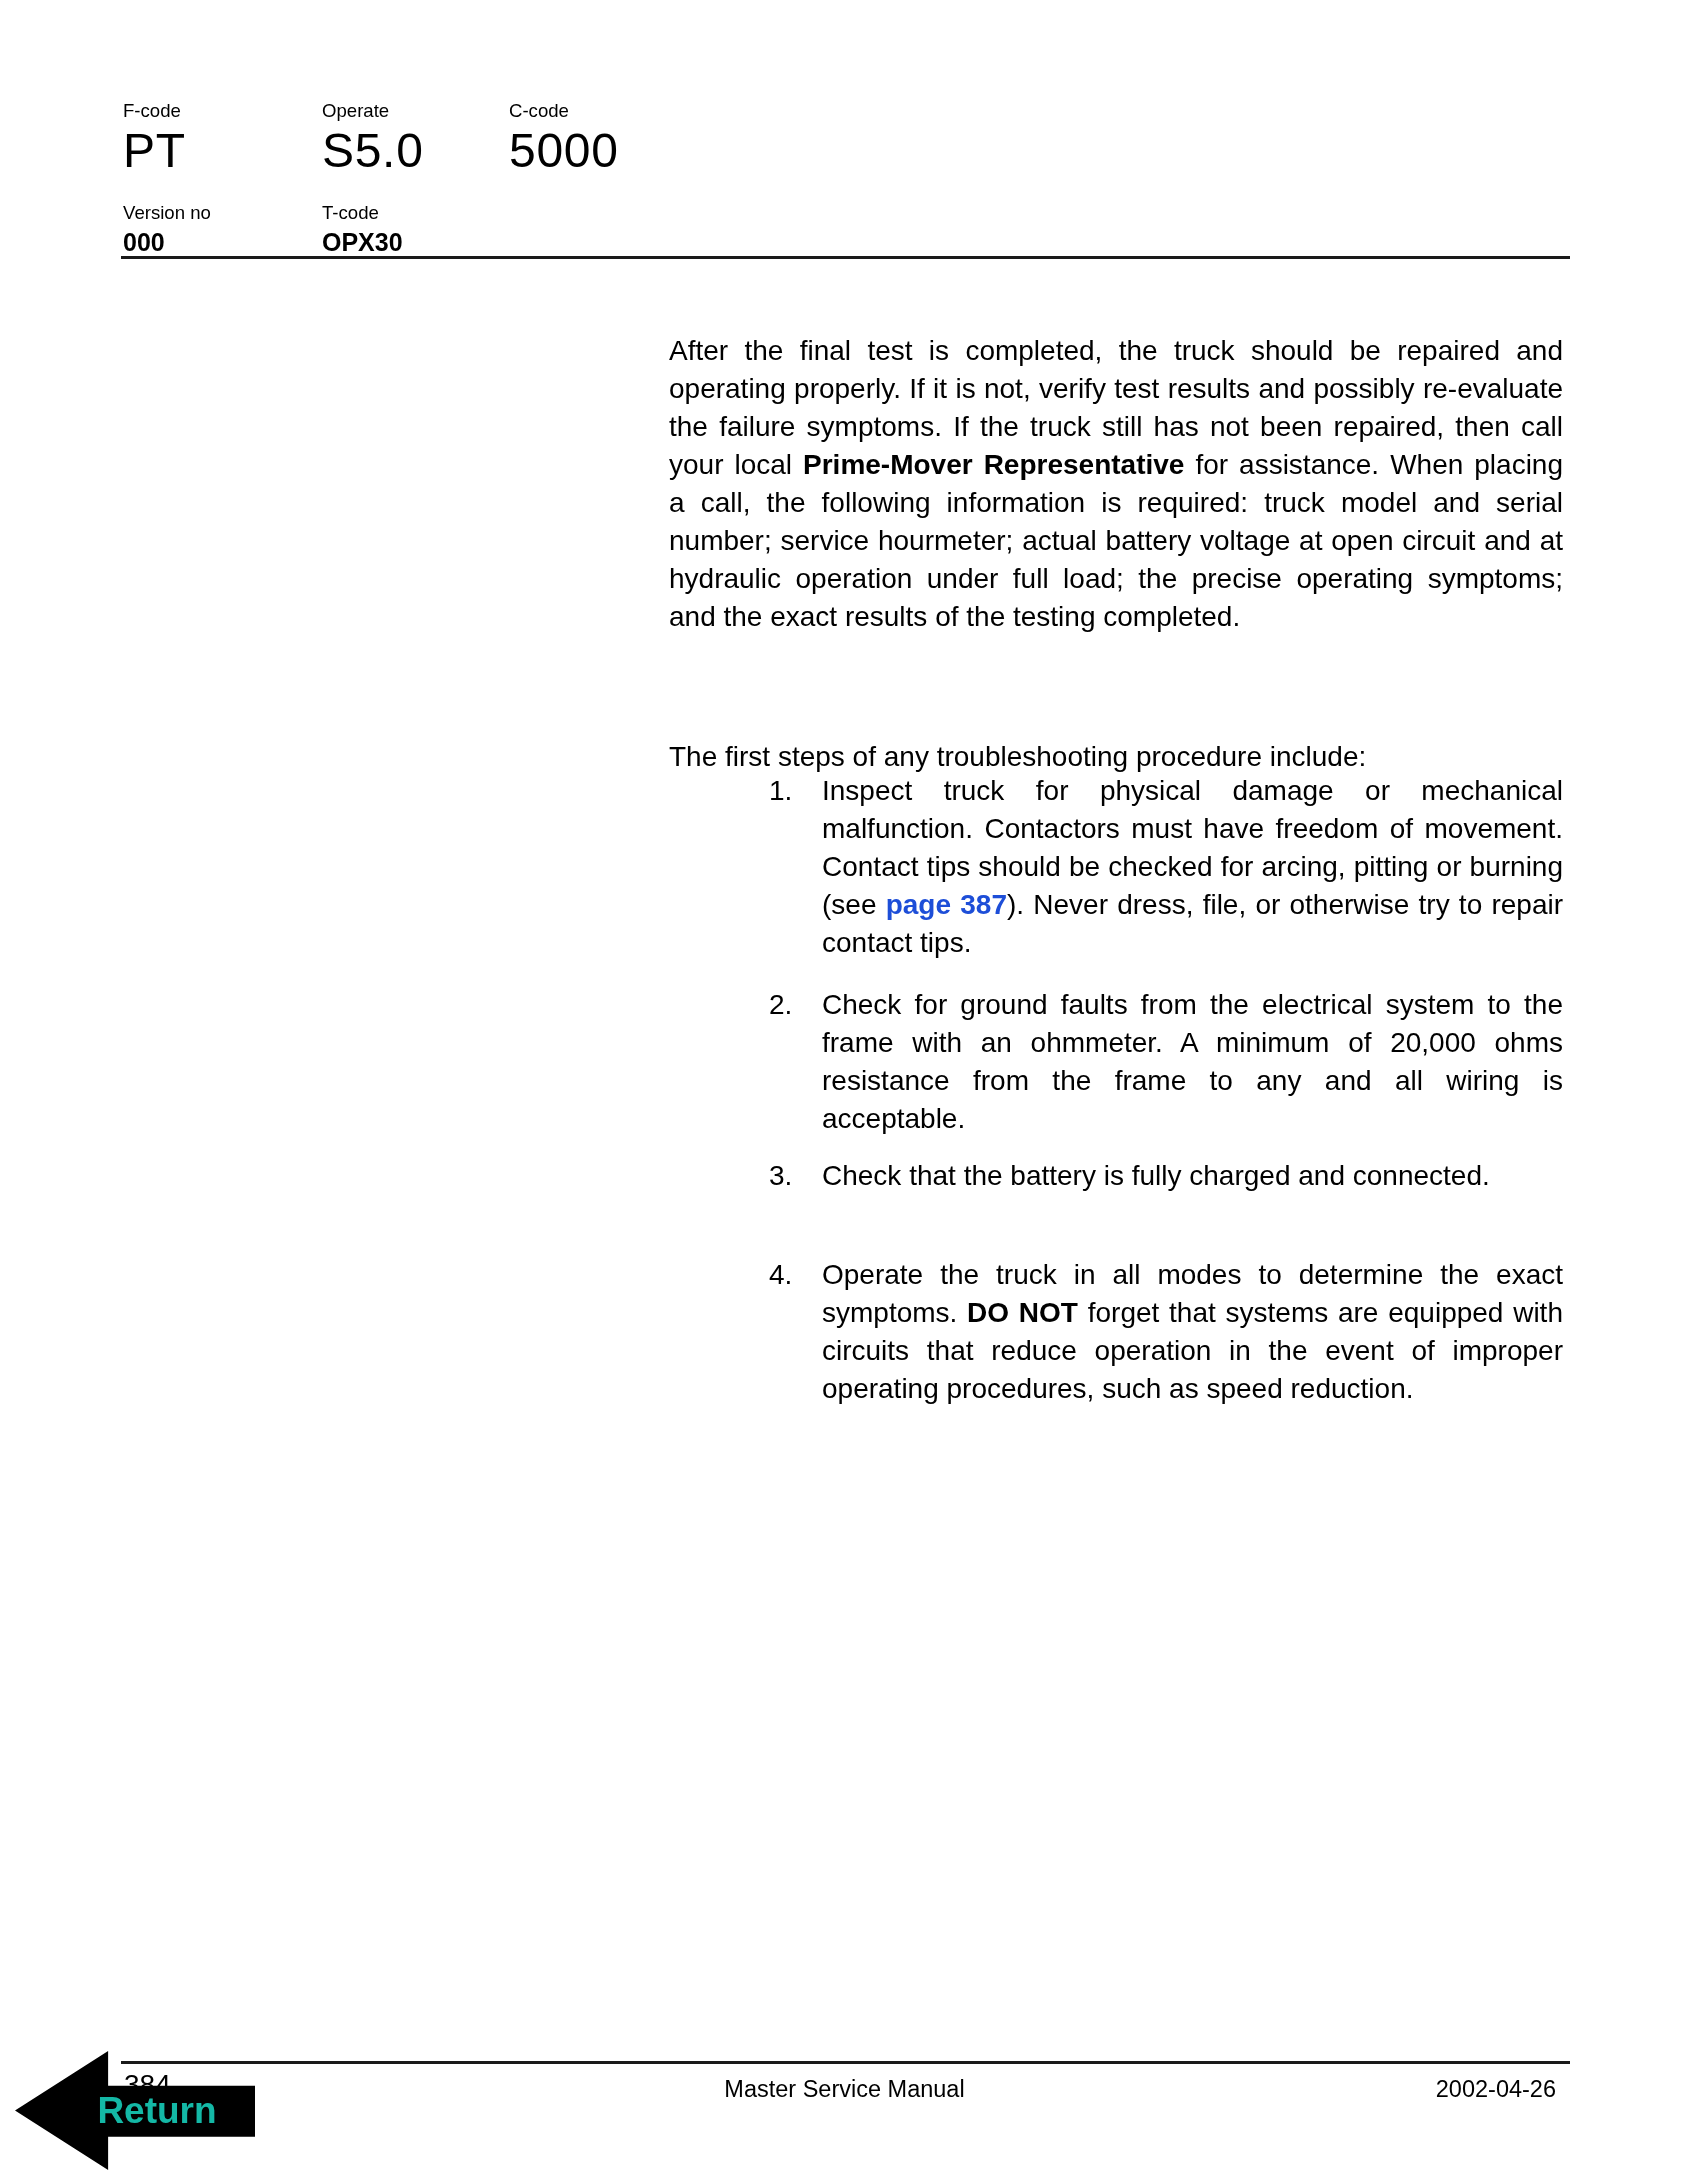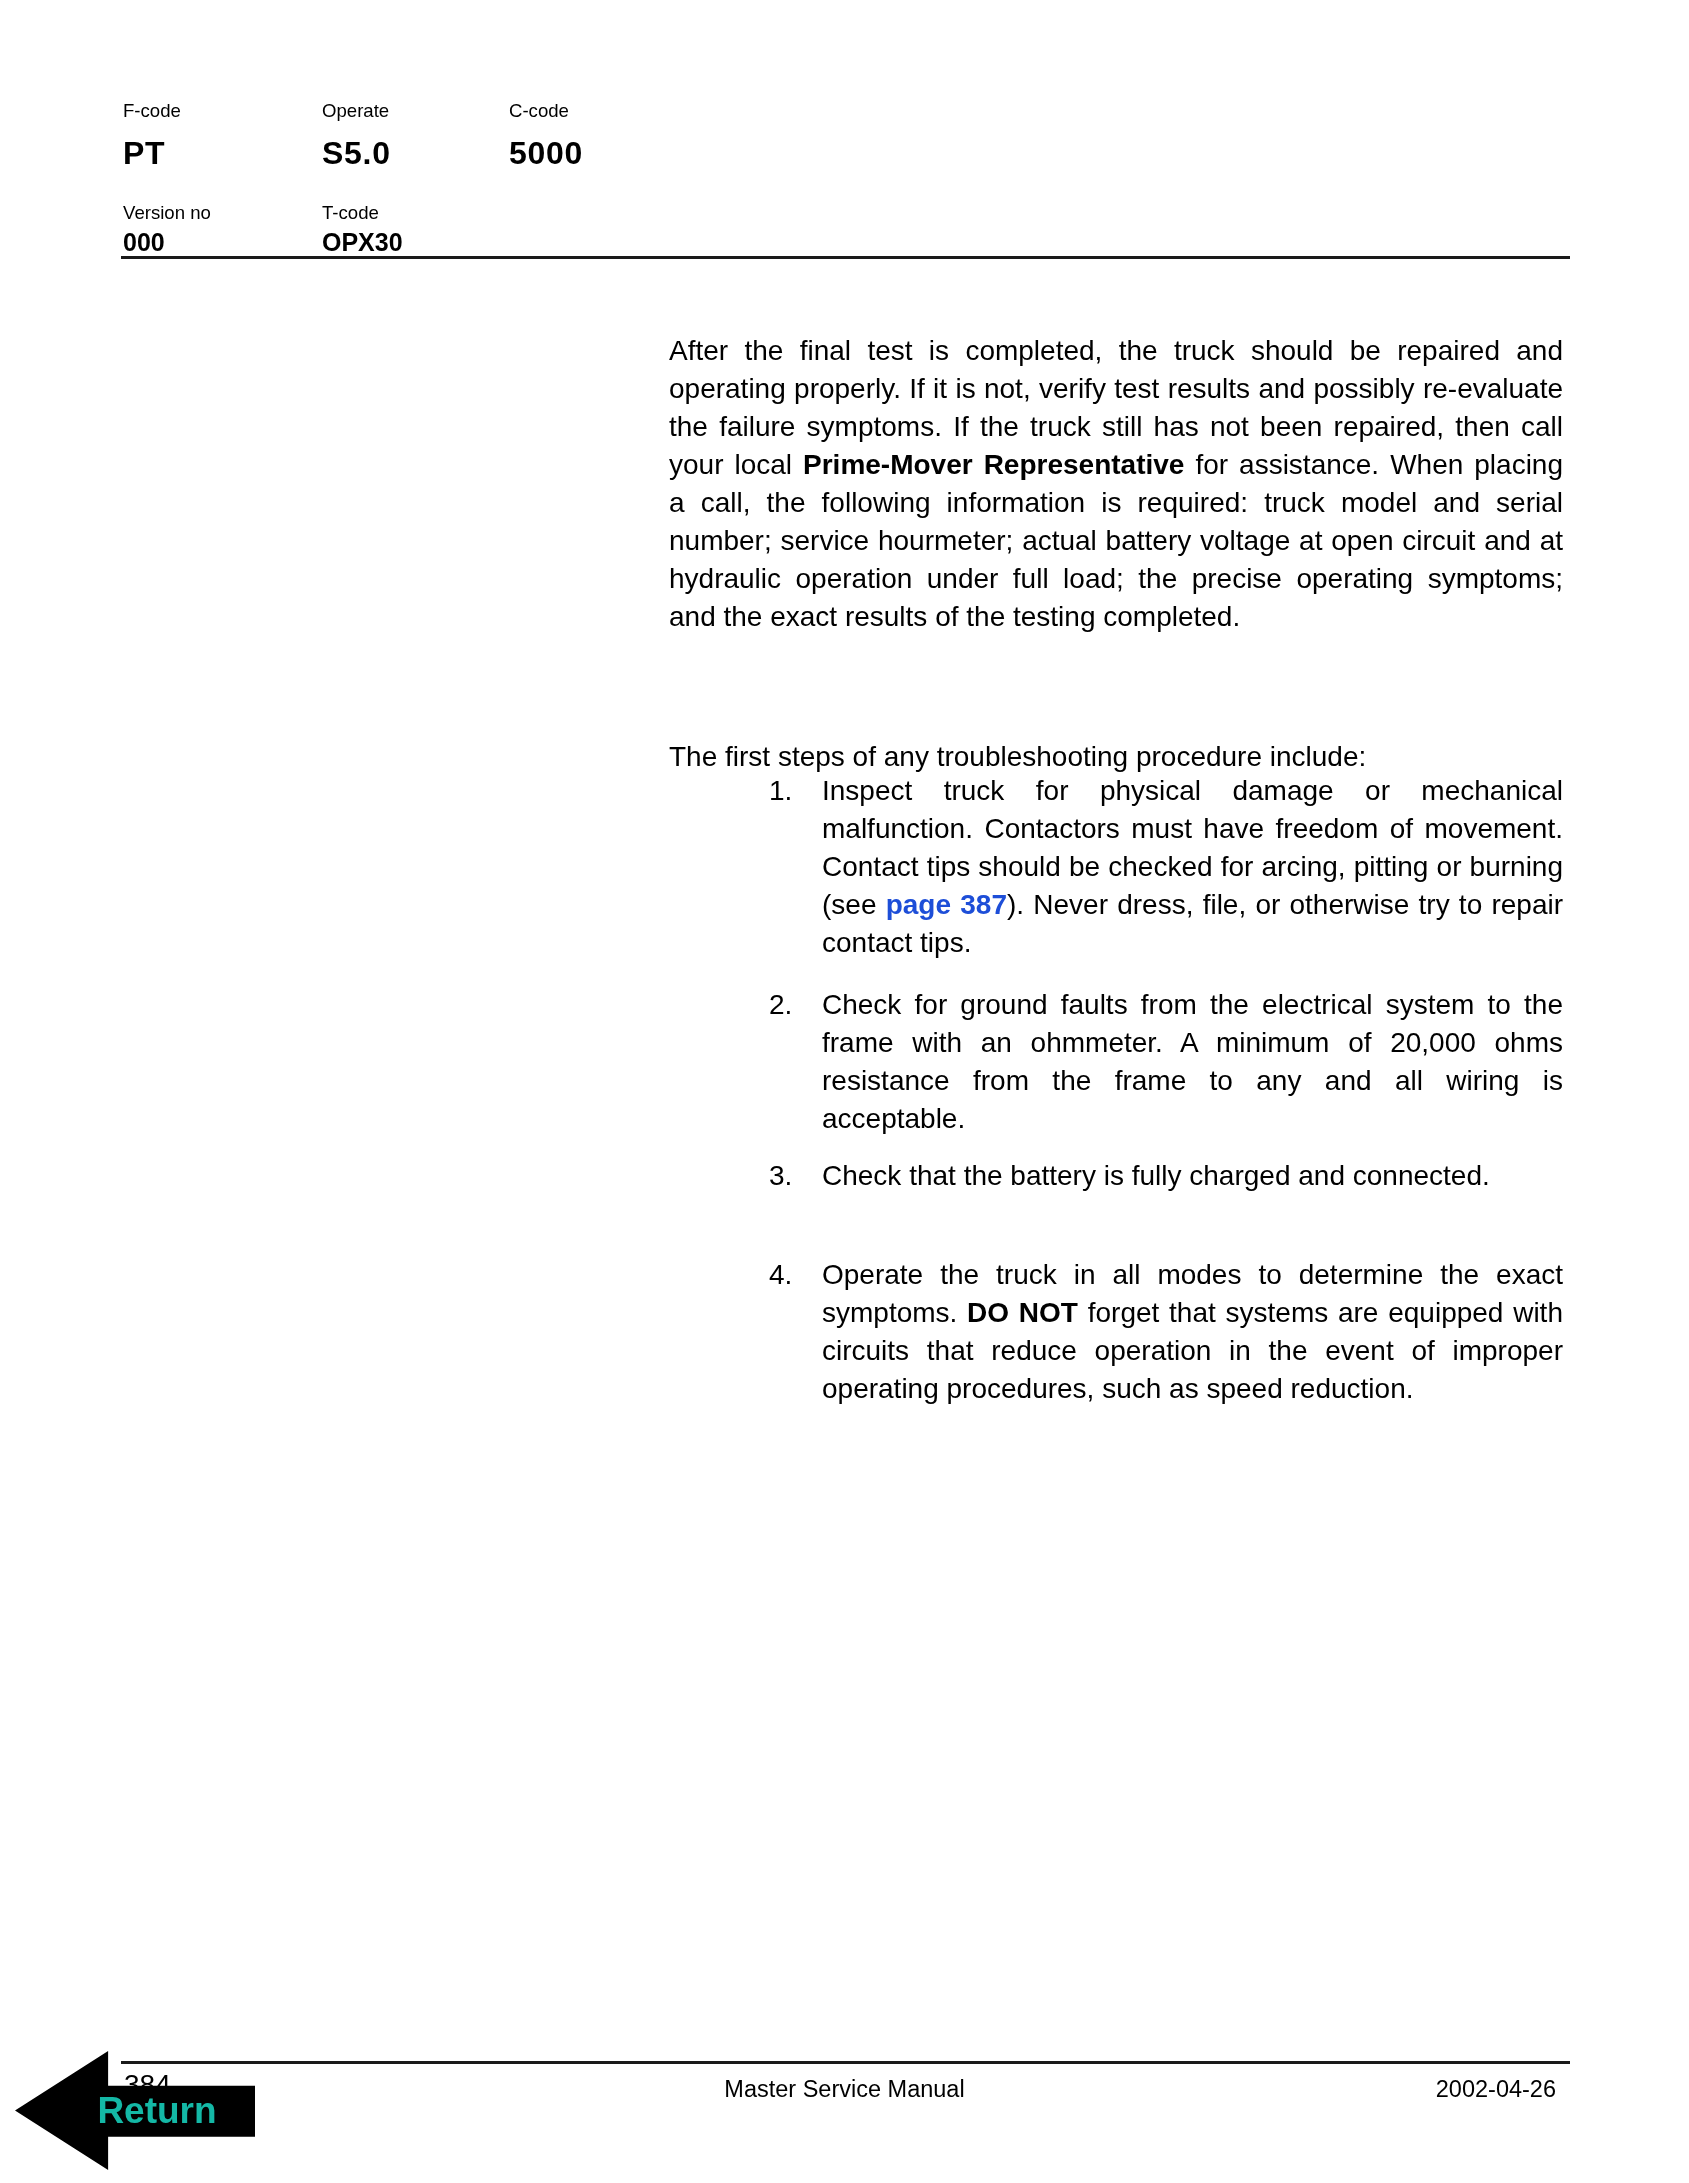--- a/index.html
+++ b/index.html
@@ -9,21 +9,21 @@
     height: 2183px;
     background: #ffffff;
     color: #000000;
     font-family: "Liberation Sans", sans-serif;
     overflow: hidden;
   }
 
   
   .hf { position: absolute; }
   .hf-label { font-size: 18.6px; line-height: 1; color: #000; }
-  .hf-value-lg { font-size: 32px; font-weight: bold; line-height: 1; margin-top: 16px; letter-spacing: 0.7px; }
+  .hf-value-lg { font-size: 48px; font-weight: normal; line-height: 1; margin-top: 6px; letter-spacing: 0.7px; }
   .hf-value-sm { font-size: 25px; font-weight: bold; line-height: 1; margin-top: 7px; }
 
   .hf-r1c1 { left: 123px; top: 102px; }
   .hf-r1c2 { left: 322px; top: 102px; }
   .hf-r1c3 { left: 509px; top: 102px; }
   .hf-r2c1 { left: 123px; top: 204px; }
   .hf-r2c2 { left: 322px; top: 204px; }
 
   .rule { position: absolute; background: #1a1a1a; height: 2.8px; }
   .header-rule { left: 121px; top: 256px; width: 1449px; }

